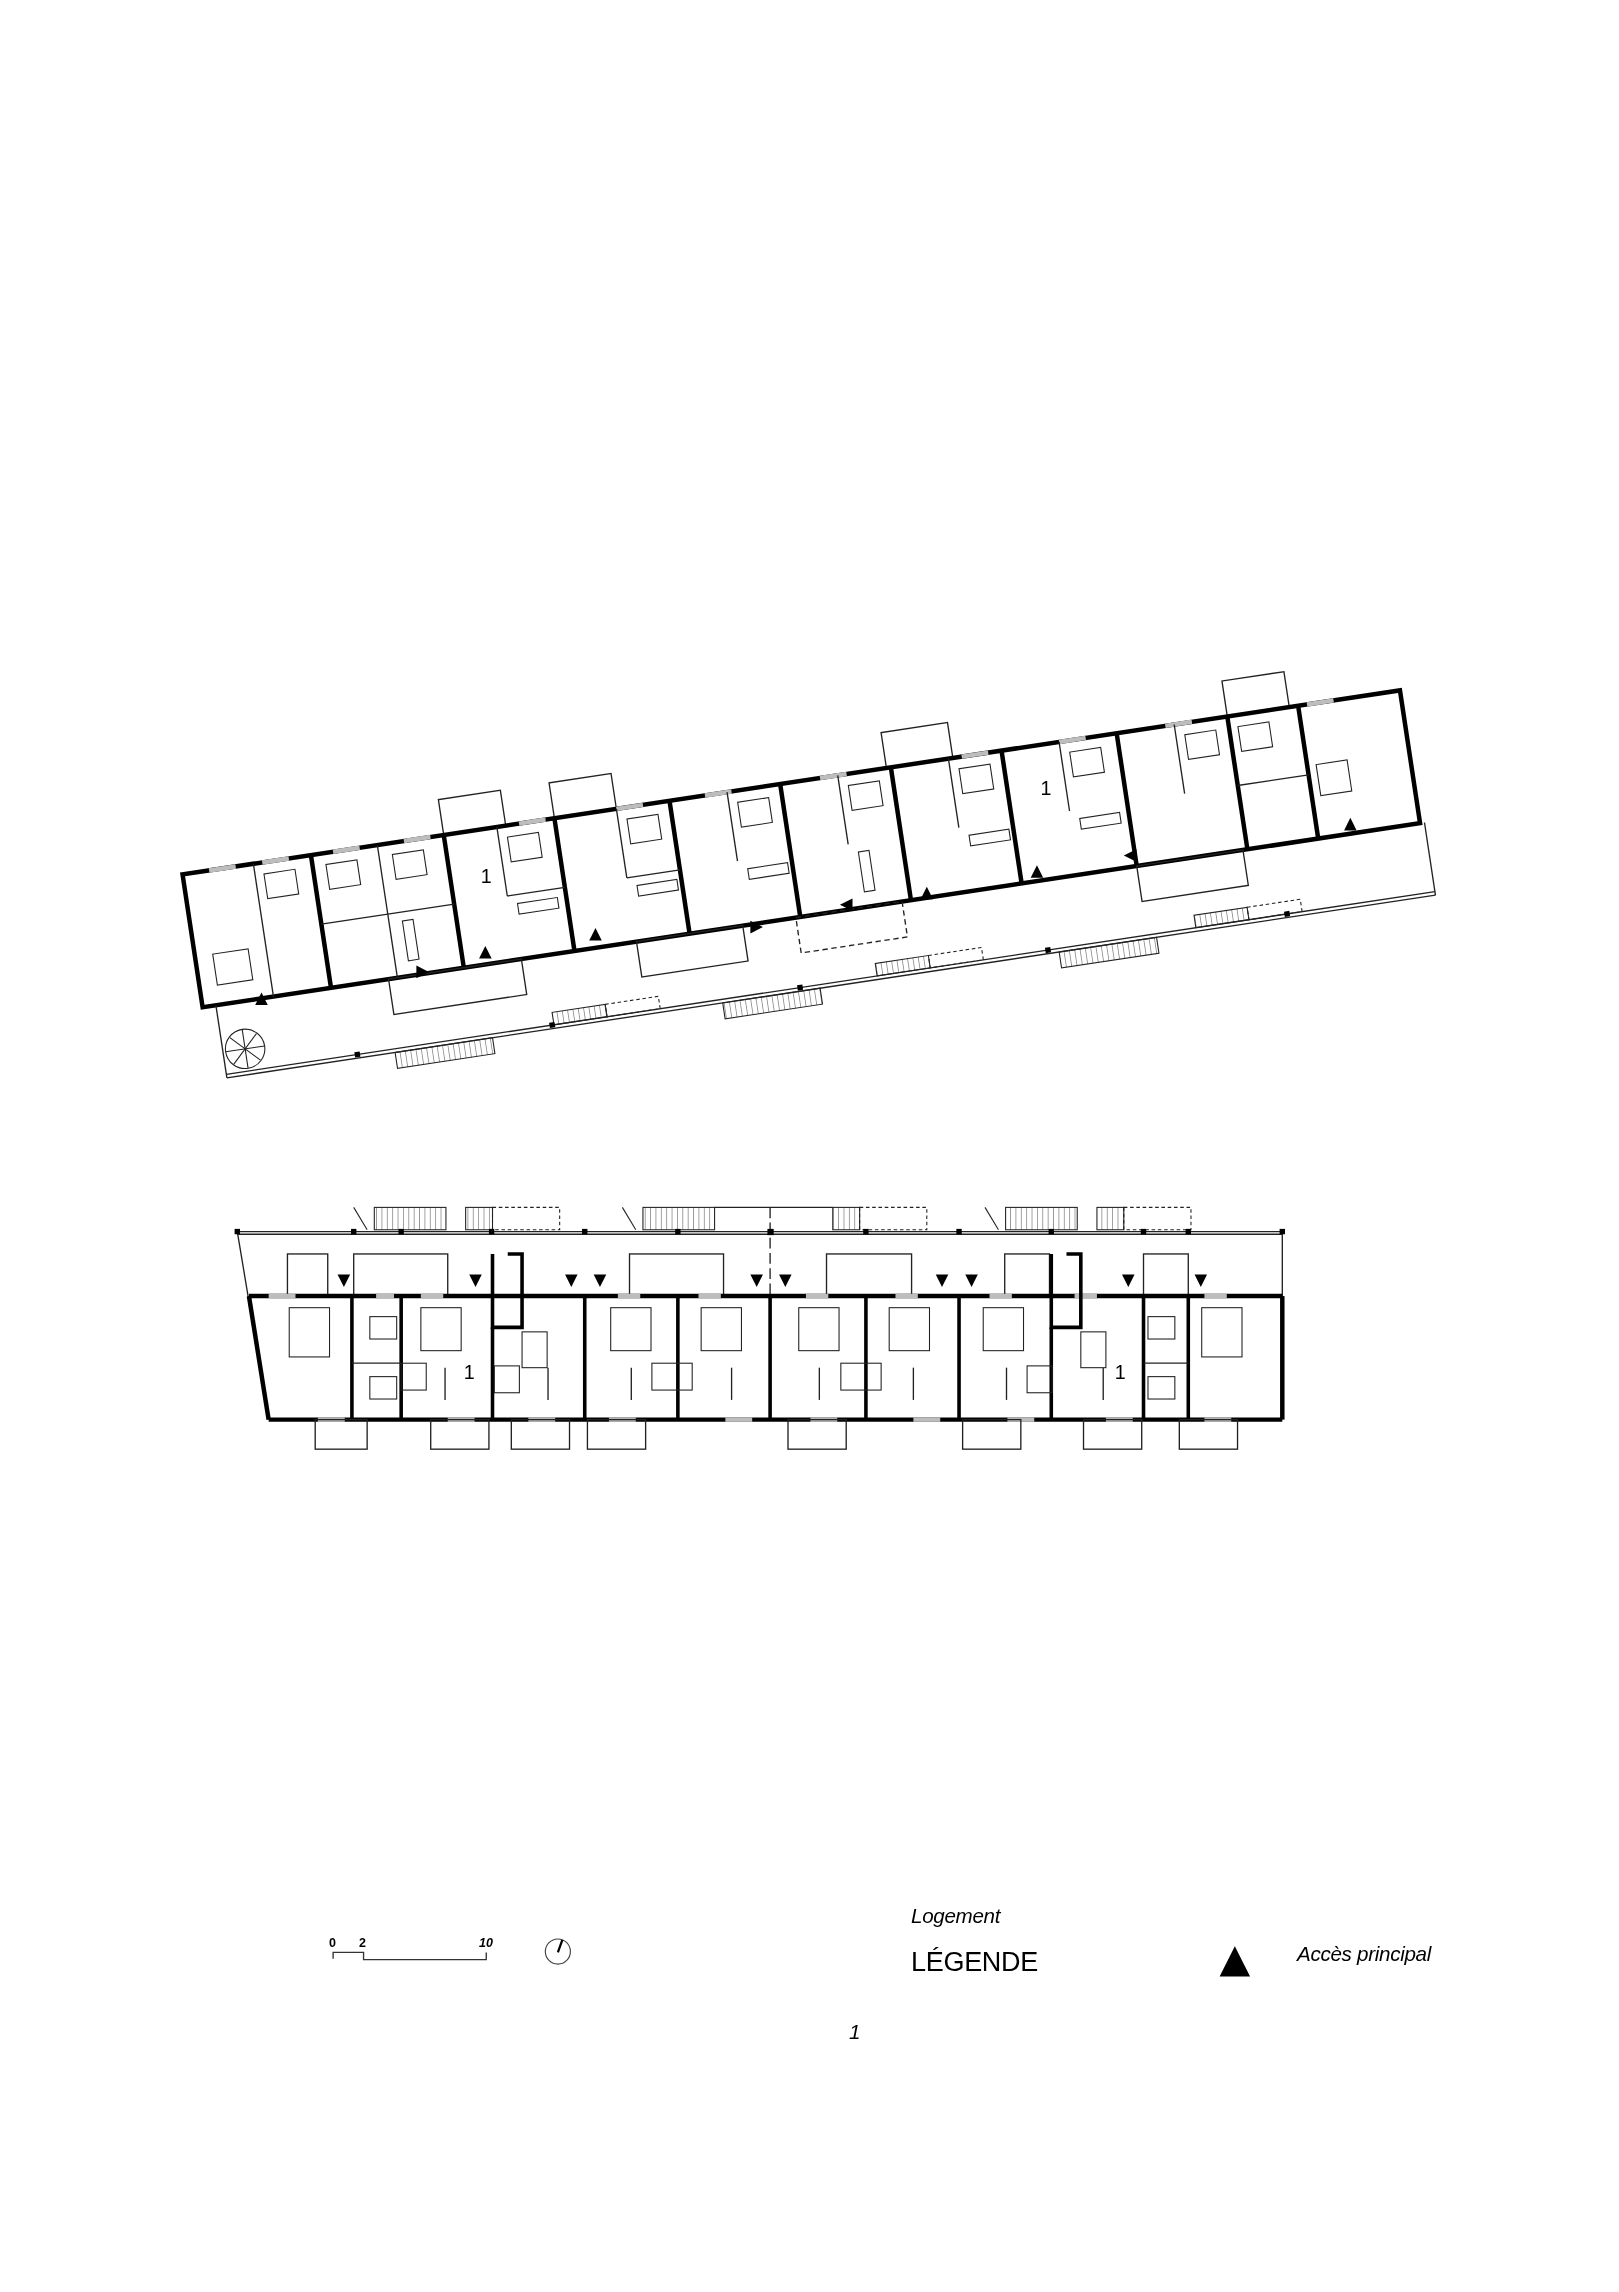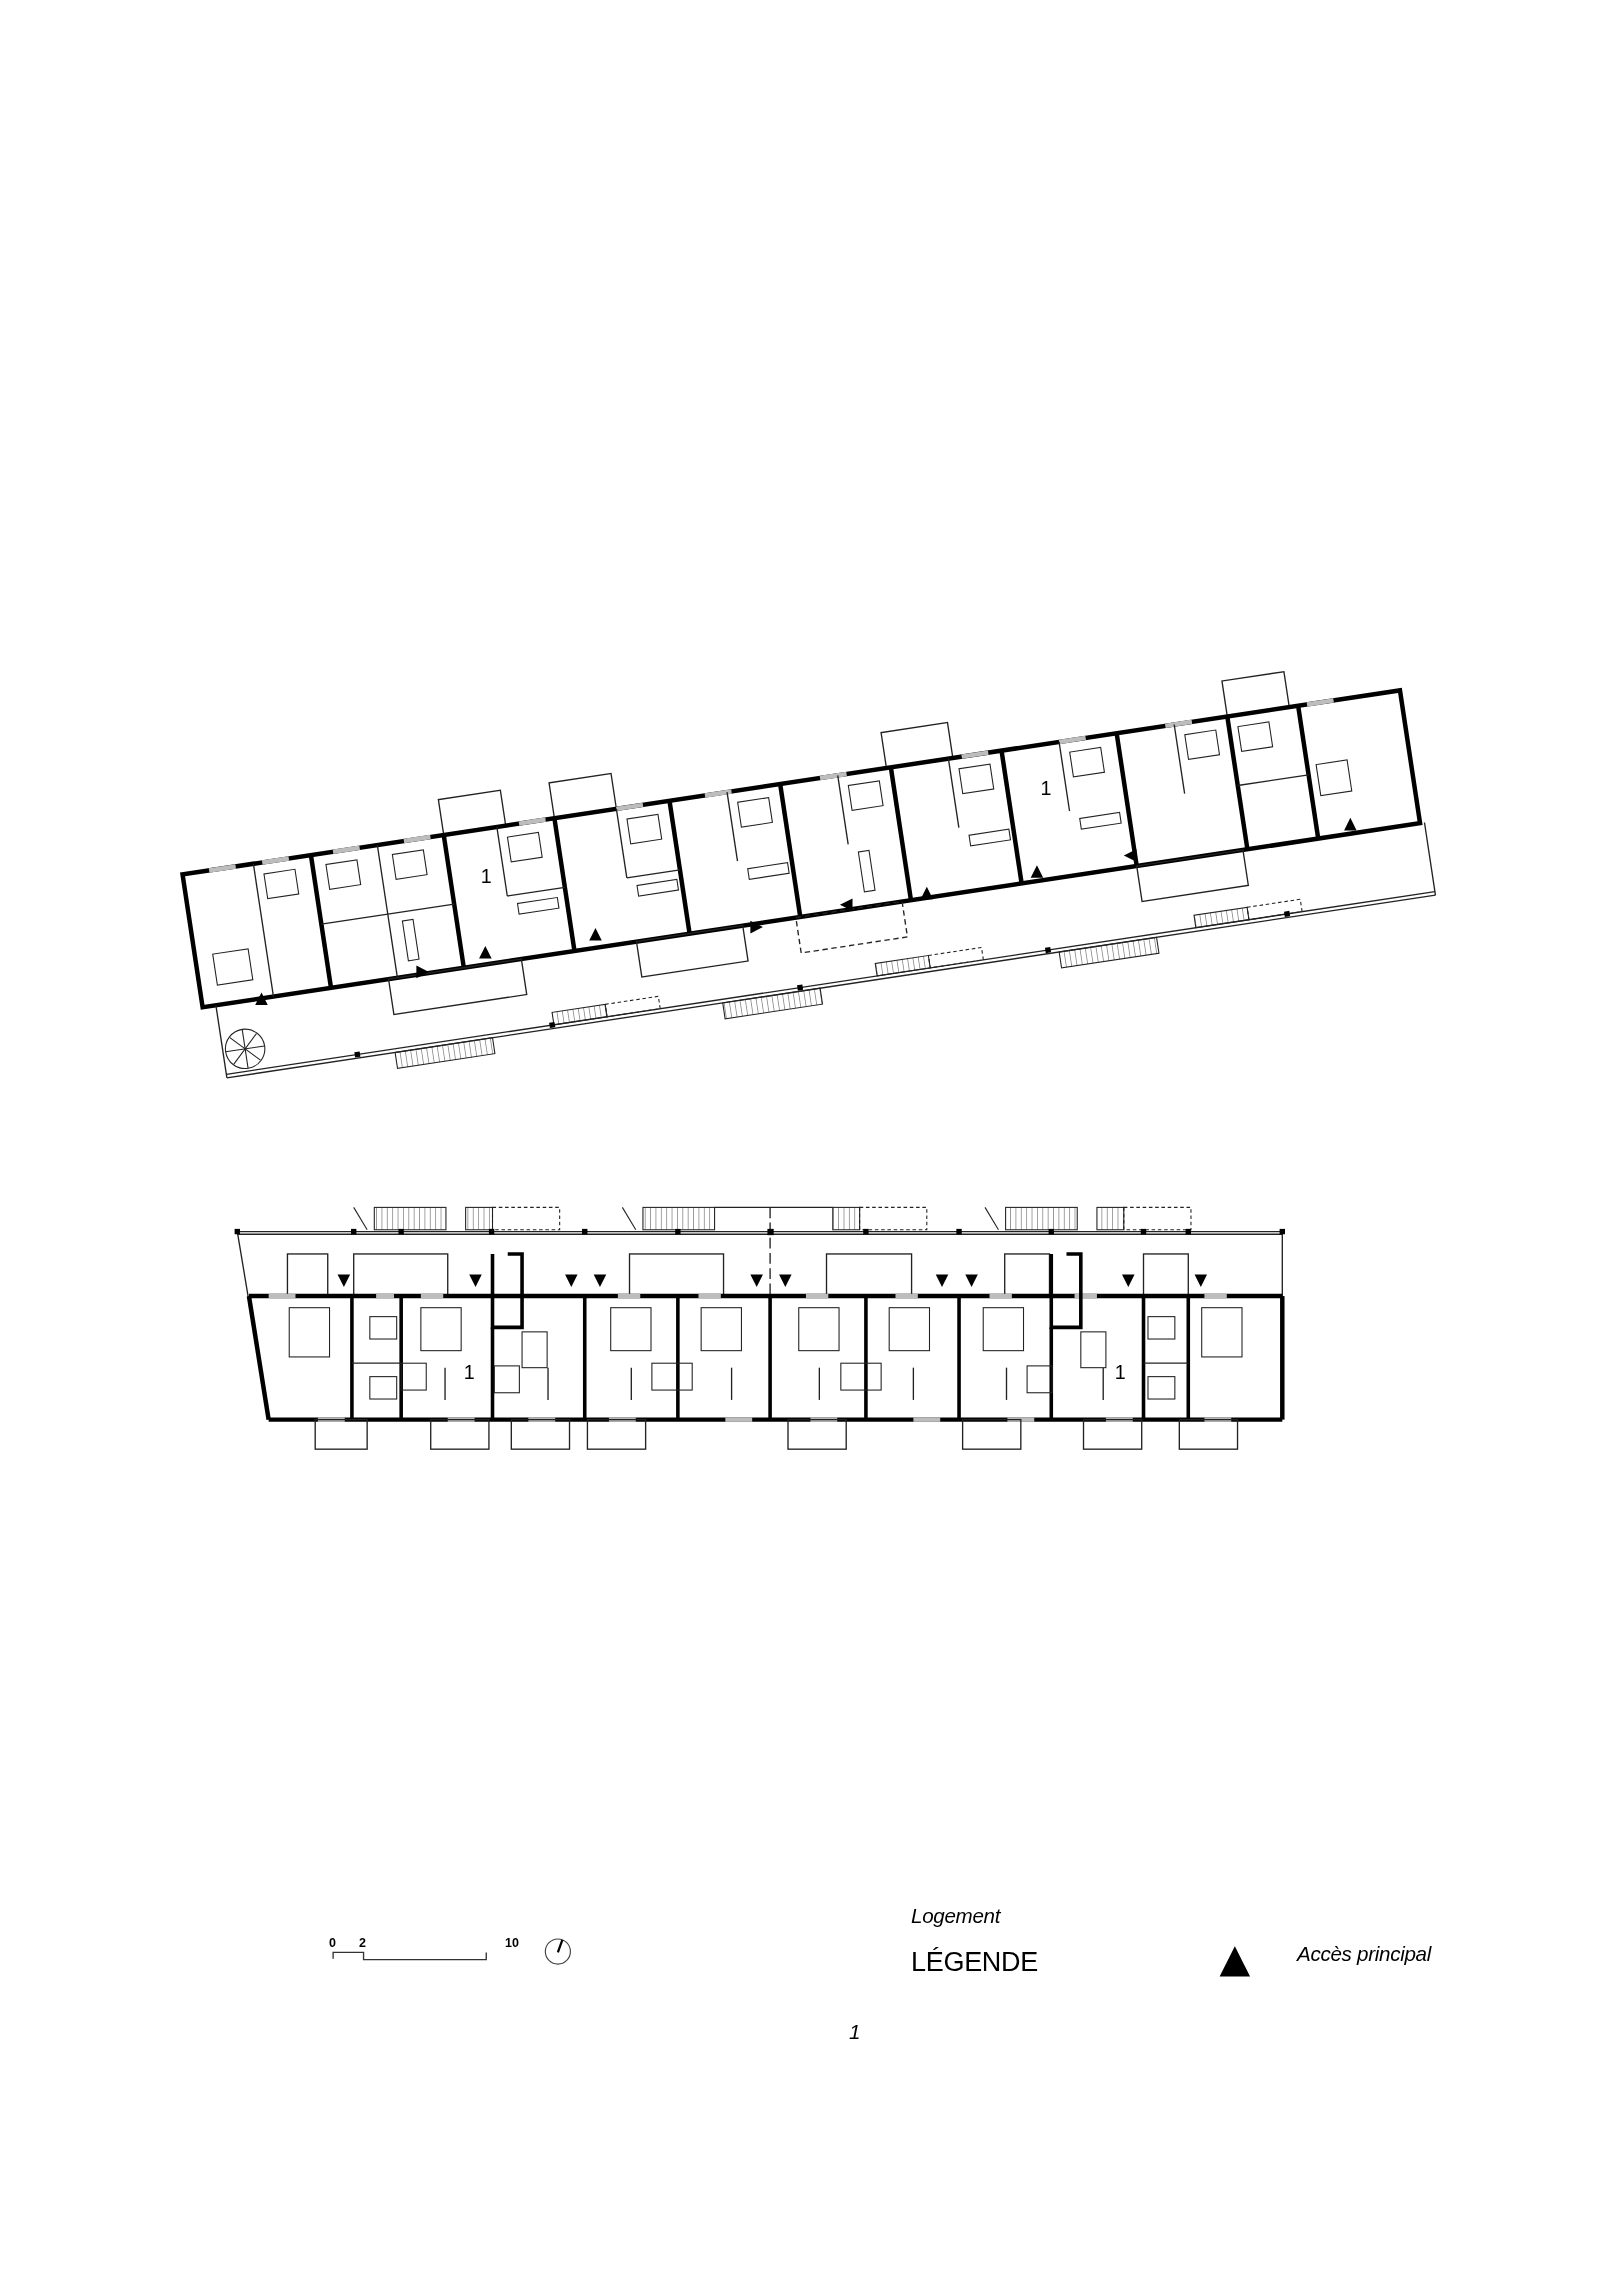--- a/index.html
+++ b/index.html
@@ -328,21 +328,21 @@
   <g>
     <circle cx="623" cy="2179" r="14" fill="none" stroke="#444" stroke-width="1.3"></circle>
     <line x1="623" y1="2180" x2="628" y2="2166" stroke="#000" stroke-width="2.5"></line>
   </g>
 
   <polygon points="1379,2173 1362,2207 1396,2207" fill="#000"></polygon>
 </svg>
 
 <span class="txt scale-num" style="left:329px; top:1937px;">0</span>
 <span class="txt scale-num" style="left:359px; top:1937px;">2</span>
-<span class="txt scale-num" style="left:505px; top:1937px;">10</span>
+<span class="txt scale-num" style="left:479px; top:1937px;font-style:italic;">10</span>
 
 <div>
   <span class="txt legend-title" style="left:911px; top:1949px;">LÉGENDE</span>
   <span class="txt legend-text" style="left:849px; top:2022px;">1</span>
   <span class="txt legend-text" style="left:911px; top:1906px;">Logement</span>
   <span class="txt legend-text" style="left:1297px; top:1944px;">Accès principal</span>
 </div>
 
 
 </body></html>

